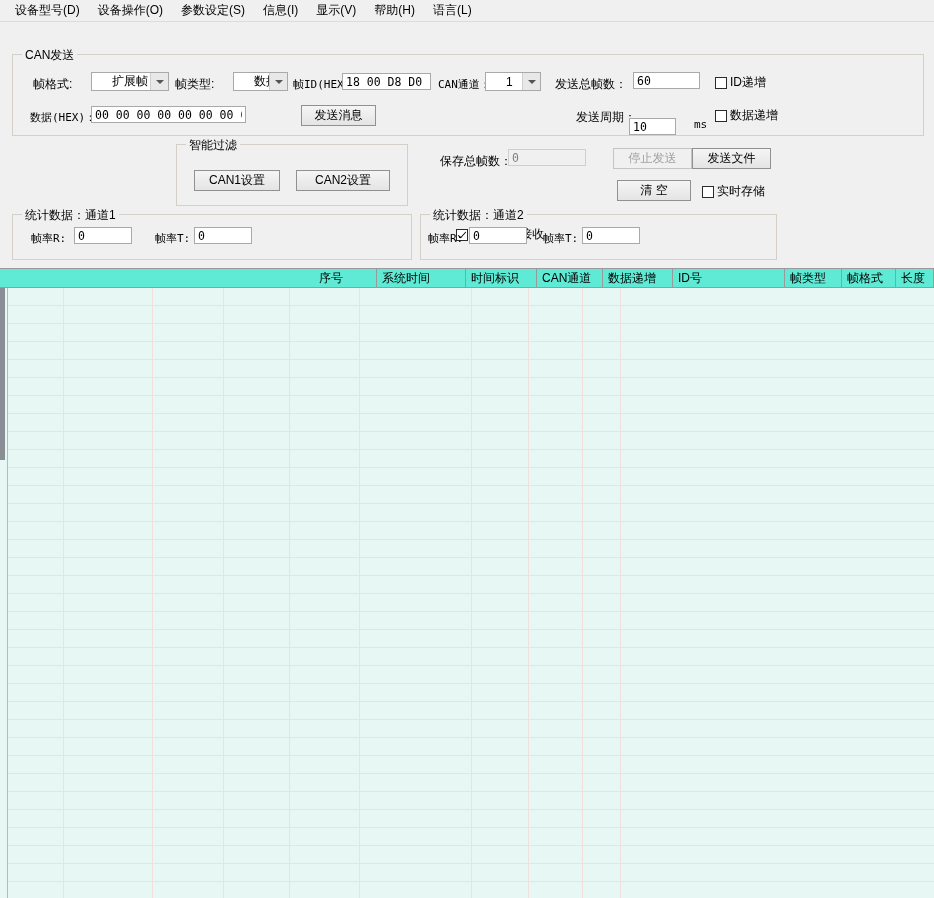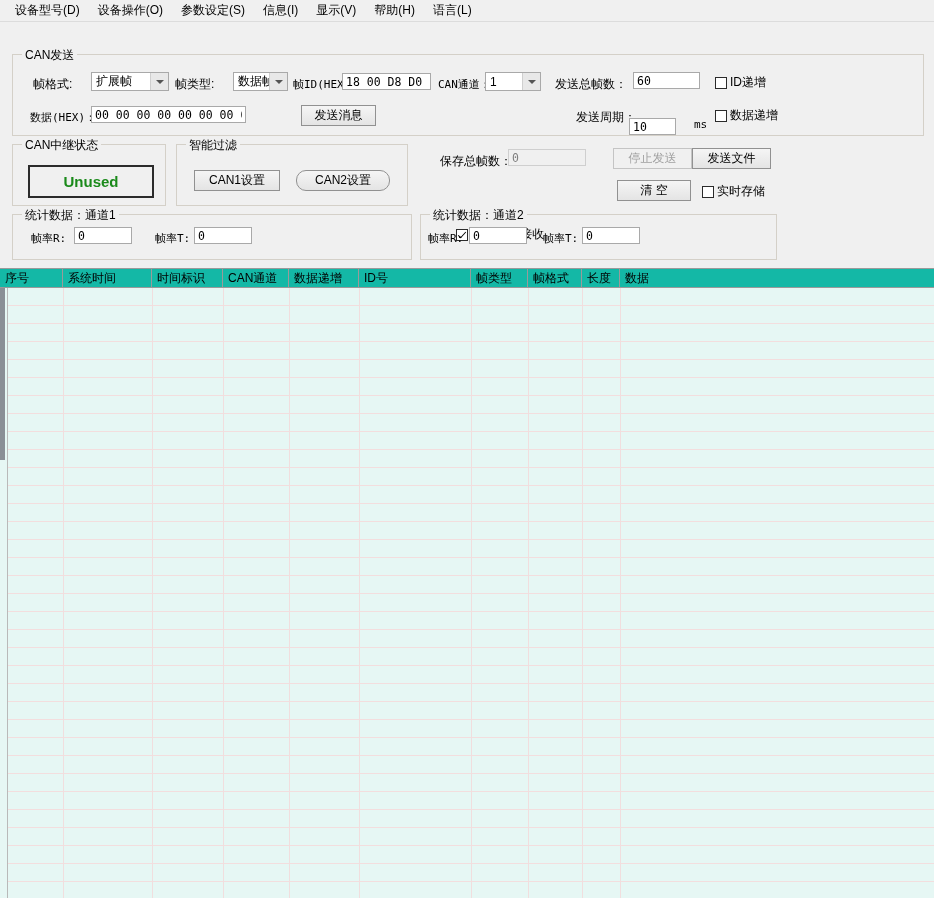--- a/index.html
+++ b/index.html
@@ -62,21 +62,21 @@
     font-family:"DejaVu Sans Mono",monospace;font-size:11.5px;
     padding:0 3px;box-sizing:border-box;outline:none;color:#000;
   }
   input.tb:disabled{background:#f0f0f0;color:#808080;border:1px solid #cfcfcf;}
 
   .combo{
     position:relative;border:1px solid #a9a9a9;background:#fff;height:19px;
     box-sizing:border-box;display:flex;align-items:center;
   }
   .combo .val{
-    padding-left:4px;font-size:12px;flex:1;white-space:nowrap;overflow:hidden;
+    padding-left:20px;font-size:12px;flex:1;white-space:nowrap;overflow:hidden;
   }
   .combo .arrow{
     width:17px;height:17px;background:#e8e8e8;border-left:1px solid #cfcfcf;
     display:flex;align-items:center;justify-content:center;flex:0 0 auto;
   }
   .combo .arrow::after{
     content:"";width:0;height:0;border-left:4px solid transparent;
     border-right:4px solid transparent;border-top:4px solid #555;
   }
 
@@ -104,21 +104,21 @@
     display:flex;align-items:center;justify-content:center;
     font-size:15px;font-weight:bold;color:#1a8a1a;
   }
 
   
   .tablewrap{
     position:absolute;left:0;top:268px;width:934px;height:630px;
     background:#e6f7f4;border-top:1px solid #9a9a9a;box-sizing:border-box;
   }
   .thead{
-    display:flex;height:19px;background:#14b8a6;
+    display:flex;height:19px;background:#5eead4;
     border-bottom:1px solid #9a9a9a;box-sizing:border-box;justify-content:flex-end;
   }
   .th{
     border-right:1px solid #9a9a9a;box-sizing:border-box;
     padding-left:5px;line-height:18px;font-size:12px;white-space:nowrap;
     overflow:hidden;
   }
   .tbody{
     position:relative;height:611px;overflow:hidden;
     background:
@@ -199,29 +199,25 @@
       <span class="lbl" style="position:absolute;left:563px;top:54px;">发送周期：</span>
       <input class="tb" style="position: absolute; left: 616px; top: 50px; width: 47px; margin-top: 13px;" value="10">
       <span class="lbl mono" style="position:absolute;left:681px;top:55px;margin-top:8px;">ms</span>
 
       <div class="cb" style="position:absolute;left:702px;top:52px;font-family:Liberation Mono, monospace;">
         <span class="box"></span>
         <span>数据递增</span>
       </div>
     </div>
 
-    <div class="group" style="left:12px;top:96px;width:152px;height:60px;">
-      <span class="legend">CAN中继状态</span>
-      <div class="relay-box" style="position:absolute;left:15px;top:20px;width:122px;height:29px;">Unused</div>
-    </div>
 
     <div class="group" style="left:176px;top:96px;width:230px;height:60px;">
       <span class="legend">智能过滤</span>
       <button class="btn" style="position:absolute;left:17px;top:25px;width:86px;height:21px;">CAN1设置</button>
-      <button class="btn" style="position:absolute;left:119px;top:25px;width:94px;height:21px;border-radius:10px;">CAN2设置</button>
+      <button class="btn" style="position:absolute;left:119px;top:25px;width:94px;height:21px;">CAN2设置</button>
     </div>
 
     <span class="lbl" style="position:absolute;left:440px;top:105px;">保存总帧数：</span>
     <input class="tb" style="position: absolute; left: 508px; top: 101px; width: 78px;" disabled="" value="0">
 
     <div class="cb" style="position:absolute;left:456px;top:178px;">
       <span class="box checked"></span>
       <span>打开CAN接收</span>
     </div>
 
@@ -255,21 +251,20 @@
     <div class="thead">
       <div class="th" style="width:63px">序号</div>
       <div class="th" style="width:89px">系统时间</div>
       <div class="th" style="width:71px">时间标识</div>
       <div class="th" style="width:66px">CAN通道</div>
       <div class="th" style="width:70px">数据递增</div>
       <div class="th" style="width:112px">ID号</div>
       <div class="th" style="width:57px">帧类型</div>
       <div class="th" style="width:54px">帧格式</div>
       <div class="th" style="width:38px">长度</div>
-      <div class="th" style="width:314px;border-right:none;">数据</div>
     </div>
 
     <div class="tbody">
       <div class="leftgutter"></div>
       <div class="scrollv"></div>
       <div class="colline" style="left:63px"></div>
       <div class="colline" style="left:152px"></div>
       <div class="colline" style="left:223px"></div>
       <div class="colline" style="left:289px"></div>
       <div class="colline" style="left:359px"></div>

